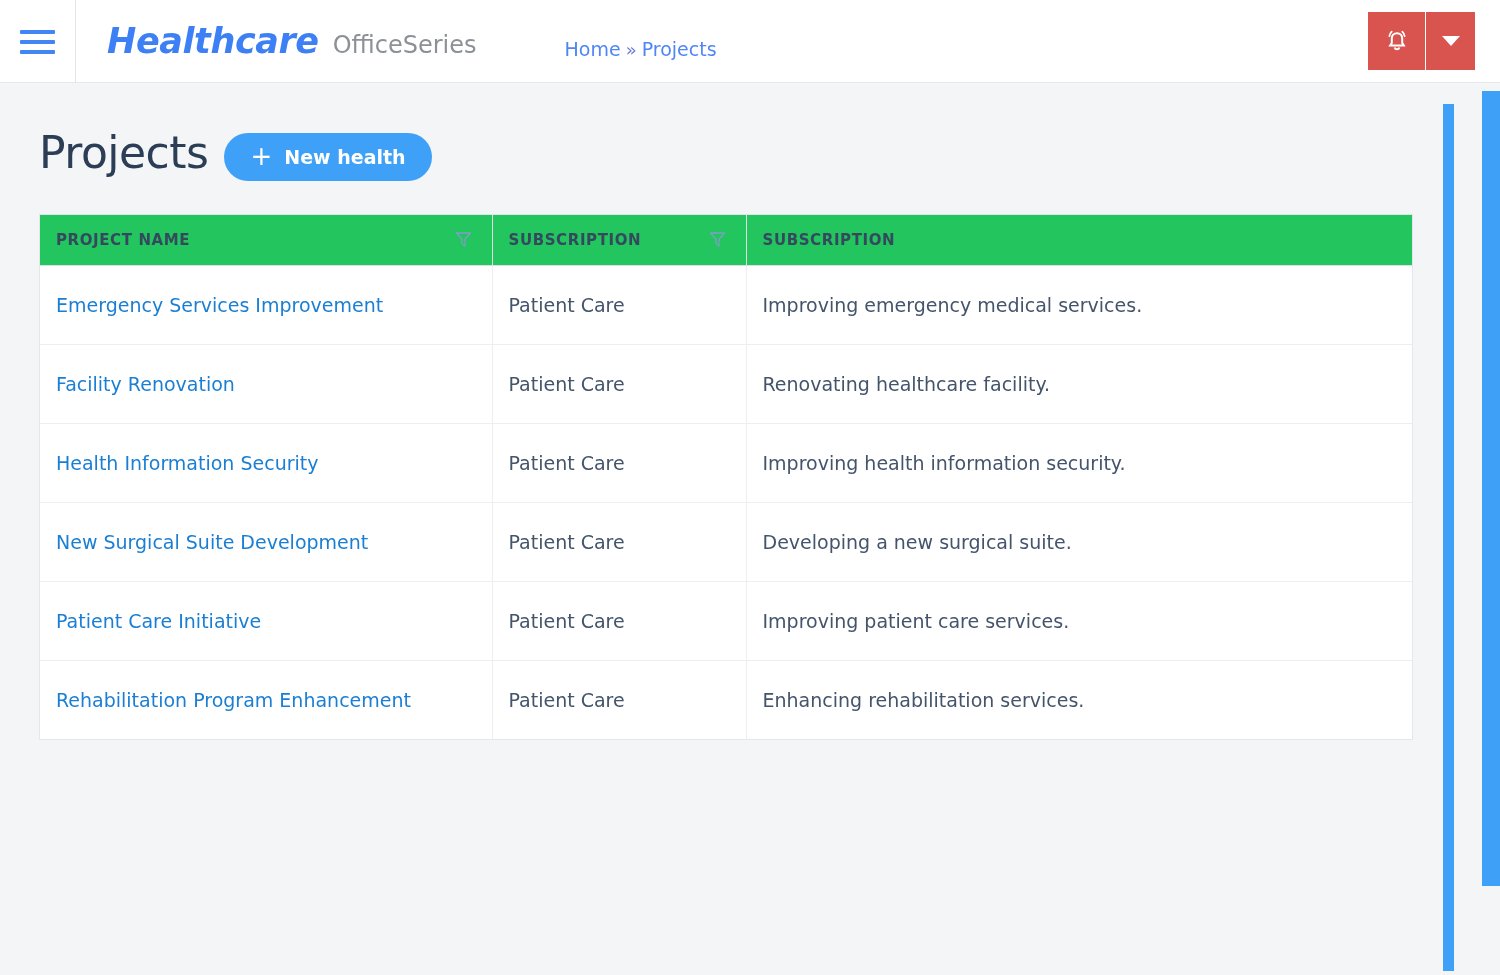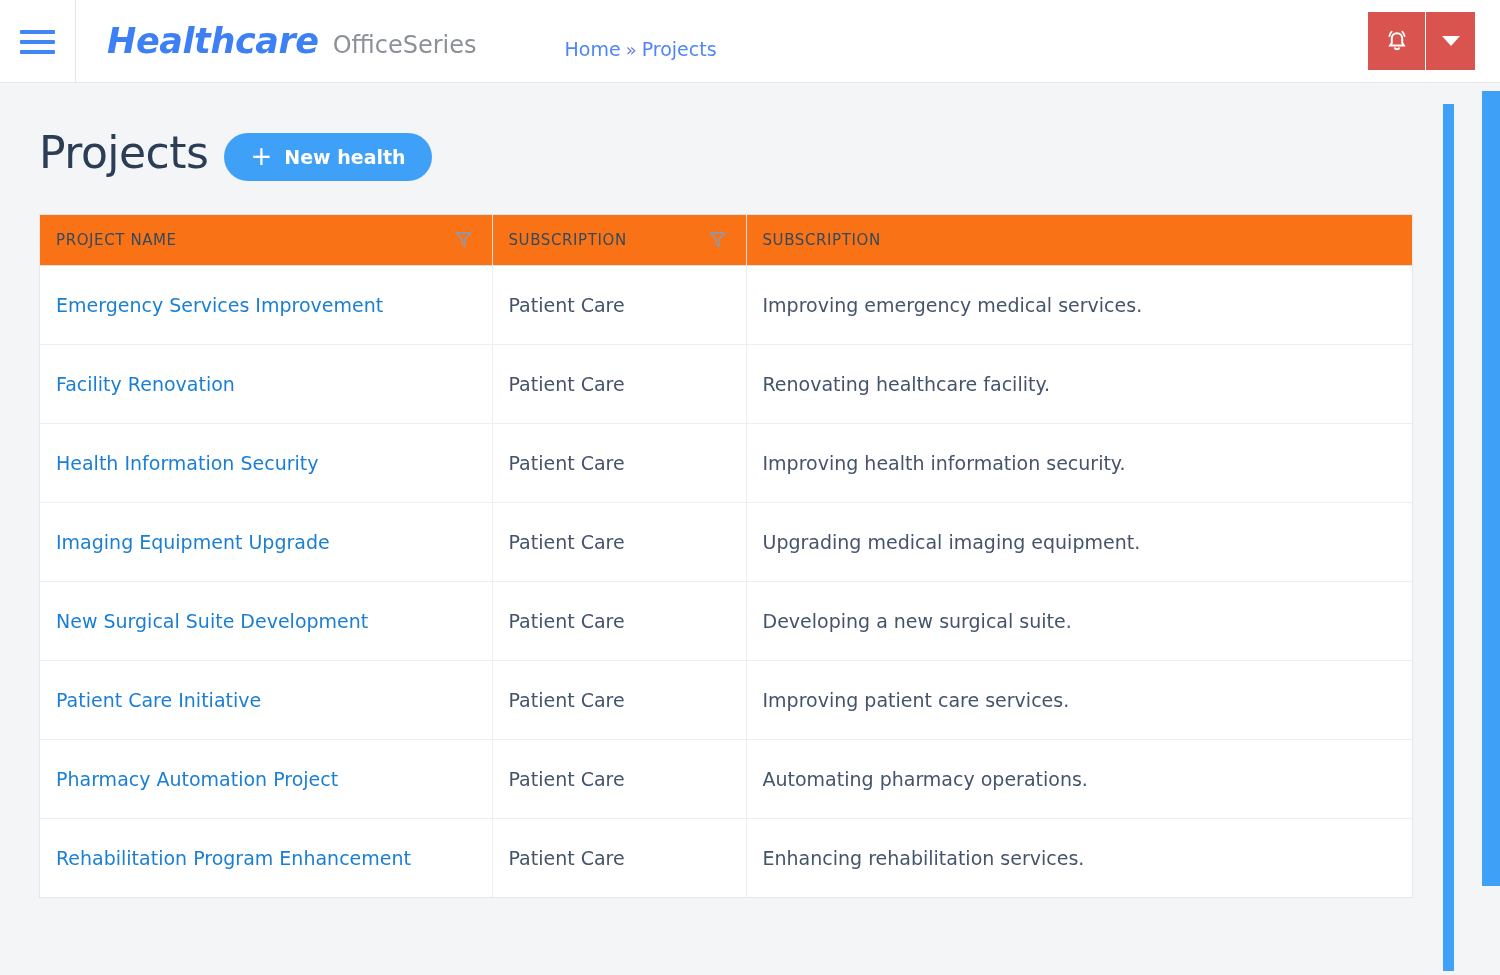--- a/index.html
+++ b/index.html
@@ -154,24 +154,24 @@
   
   .table-wrap {
     margin: 36px 0 0 39px;
     width: 1374px;
     background: #ffffff;
     border: 1px solid #e4e7eb;
     border-top: 1px solid #dfe3e8;
   }
   table { border-collapse: collapse; width: 100%; table-layout: fixed; }
   thead th {
-    background: #f97316;
+    background: #22c55e;
     color: #34495e;
     font-size: 15px;
-    font-weight: normal;
+    font-weight: bold;
     letter-spacing: 0.6px;
     text-align: left;
     height: 50px;
     padding: 0 16px;
     border-right: 1px solid #dce0e6;
     border-bottom: 1px solid #dce0e6;
     position: relative;
   }
   thead th:last-child { border-right: none; }
   .th-inner { display: flex; align-items: center; justify-content: space-between; }
@@ -312,38 +312,28 @@
             <td><a class="proj-link" href="#">Facility Renovation</a></td>
             <td>Patient Care</td>
             <td>Renovating healthcare facility.</td>
           </tr>
           <tr>
             <td><a class="proj-link" href="#">Health Information Security</a></td>
             <td>Patient Care</td>
             <td>Improving health information security.</td>
           </tr>
           <tr>
-            <td><a class="proj-link" href="#">Imaging Equipment Upgrade</a></td>
-            <td>Patient Care</td>
-            <td>Upgrading medical imaging equipment.</td>
-          </tr>
-          <tr>
             <td><a class="proj-link" href="#">New Surgical Suite Development</a></td>
             <td>Patient Care</td>
             <td>Developing a new surgical suite.</td>
           </tr>
           <tr>
             <td><a class="proj-link" href="#">Patient Care Initiative</a></td>
             <td>Patient Care</td>
             <td>Improving patient care services.</td>
-          </tr>
-          <tr>
-            <td><a class="proj-link" href="#">Pharmacy Automation Project</a></td>
-            <td>Patient Care</td>
-            <td>Automating pharmacy operations.</td>
           </tr>
           <tr>
             <td><a class="proj-link" href="#">Rehabilitation Program Enhancement</a></td>
             <td>Patient Care</td>
             <td>Enhancing rehabilitation services.</td>
           </tr>
         </tbody>
     </table>
   </div>
 

